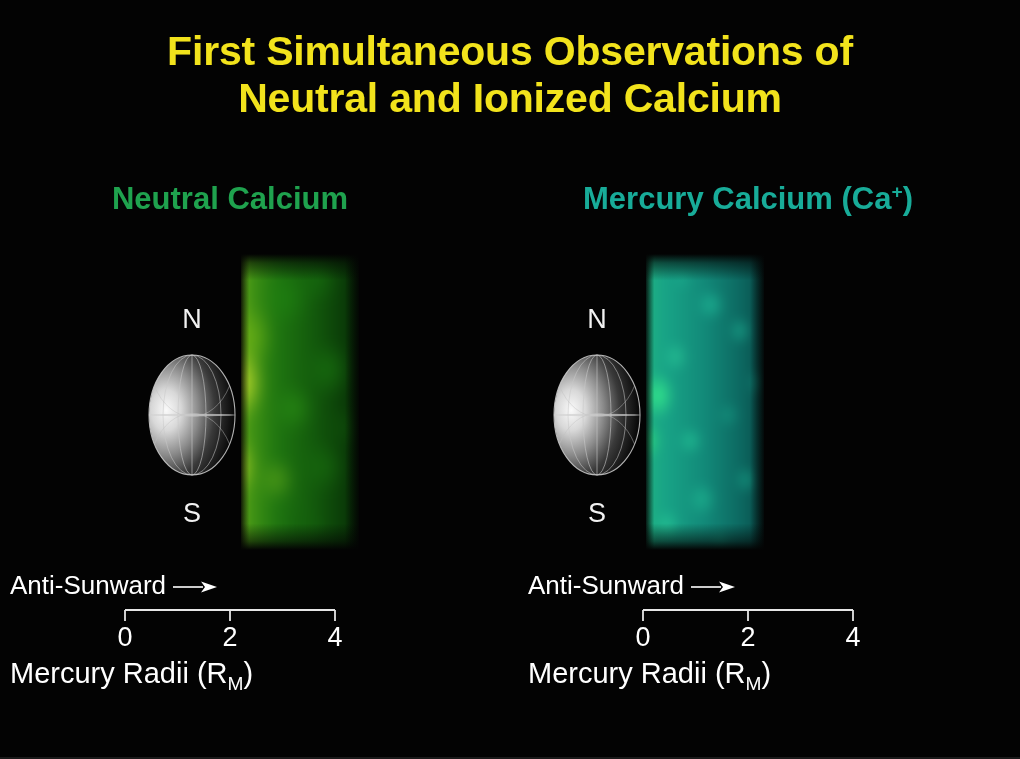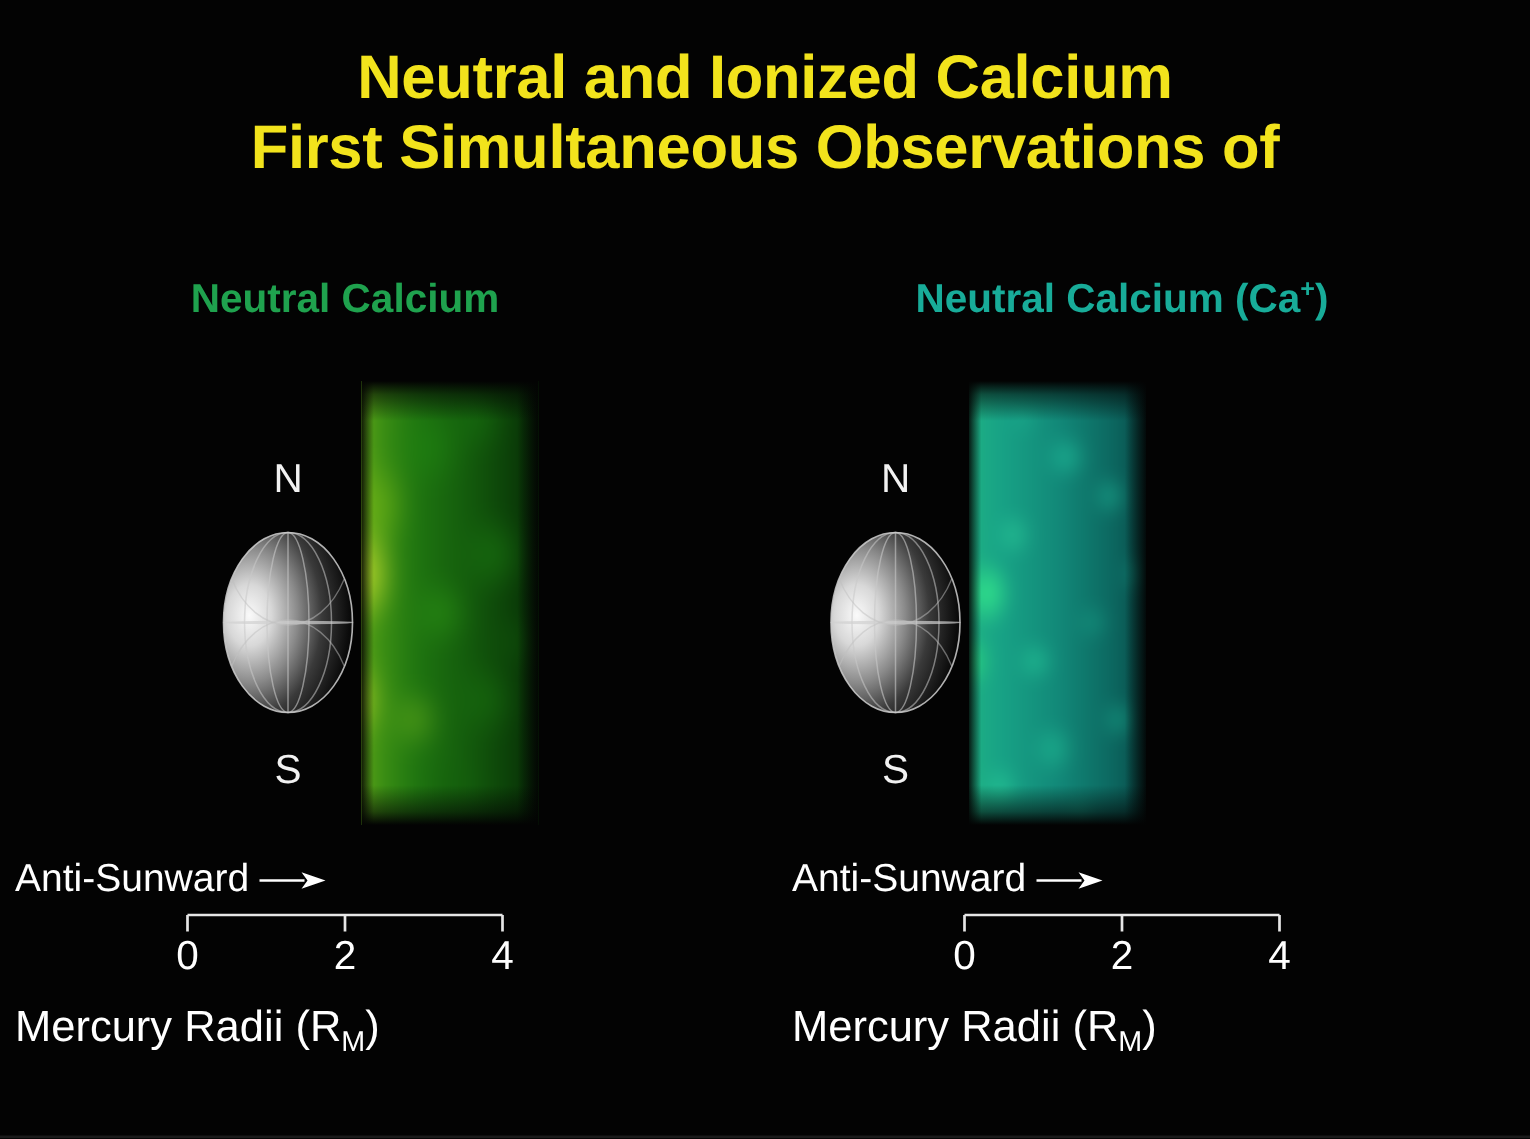--- a/index.html
+++ b/index.html
@@ -48,21 +48,21 @@
   #panel-neutral { left: 10px; }
   #panel-ionized { left: 528px; }
 
   .panel-heading {
     position: absolute;
     top: 0;
     left: 0;
     width: 440px;
     text-align: center;
     font-weight: bold;
-    font-size: 27px;
+    font-size: 31px;
     line-height: 38px;
     white-space: nowrap;
   }
   #heading-neutral { color: #1fa24e; }
   #heading-ionized { color: #18ac99; }
   .sup-plus {
     font-size: 0.62em;
     vertical-align: super;
     line-height: 0;
   }
@@ -211,40 +211,40 @@
   }
   .tick-label {
     position: absolute;
     top: 0;
     color: #ffffff;
     font-size: 27px;
     line-height: 30px;
     transform: translateX(-50%);
   }
   .axis-title {
-    margin-top: 14px;
+    margin-top: 2px;
     color: #ffffff;
     font-size: 29px;
     line-height: 34px;
     white-space: nowrap;
   }
   .sub-m {
     font-size: 0.66em;
     vertical-align: sub;
     line-height: 0;
   }
 </style>
 </head>
 <body>
 
 <div id="slide">
 
   <div id="title-block">
+    <div class="title-line">First Simultaneous Observations of</div>
     <div class="title-line">Neutral and Ionized Calcium</div>
-    <div class="title-line">First Simultaneous Observations of</div>
   </div>
 
   <div class="panel" id="panel-neutral">
 
     <div class="panel-heading" id="heading-neutral">
       <span>Neutral Calcium</span>
     </div>
 
     <div class="obs-stage">
 
@@ -301,21 +301,21 @@
 
       <div class="axis-title">
         <span>Mercury Radii (R</span><span class="sub-m">M</span><span>)</span>
       </div>
     </div>
   </div>
 
   <div class="panel" id="panel-ionized">
 
     <div class="panel-heading" id="heading-ionized">
-      <span>Neutral Calcium (Ca</span><span class="sup-plus">+</span><span>)</span>
+      <span>Mercury Calcium (Ca</span><span class="sup-plus">+</span><span>)</span>
     </div>
 
     <div class="obs-stage">
 
       <div class="emission" id="emission-ionized">
         <div class="emission-inner ion cloud-ionized"></div>
         <div class="emission-mask"></div>
       </div>
 
       <div class="globe-wrap" id="globe-ionized">

